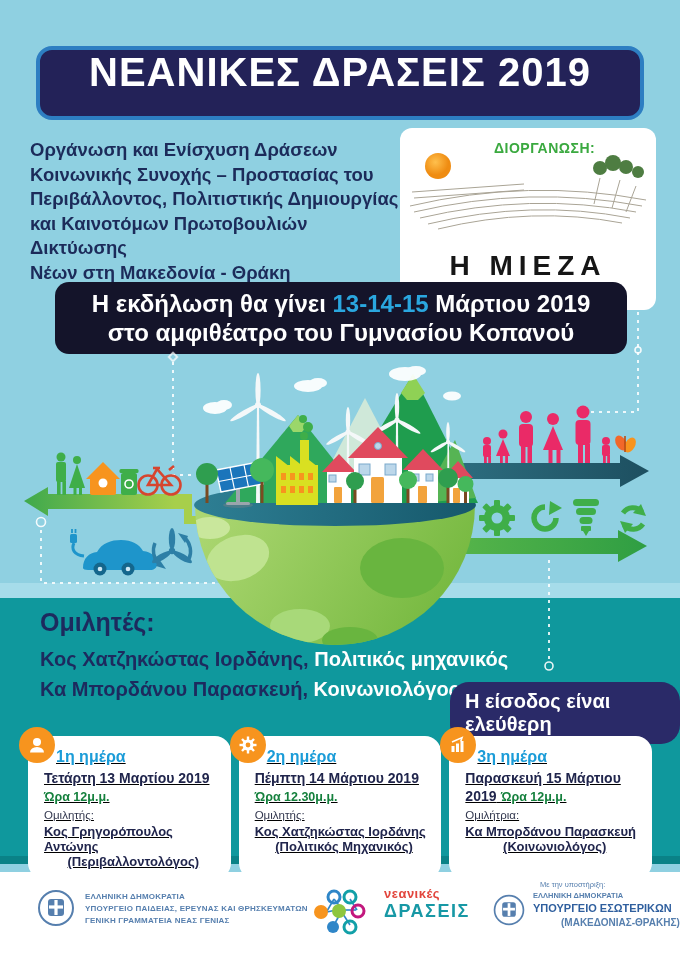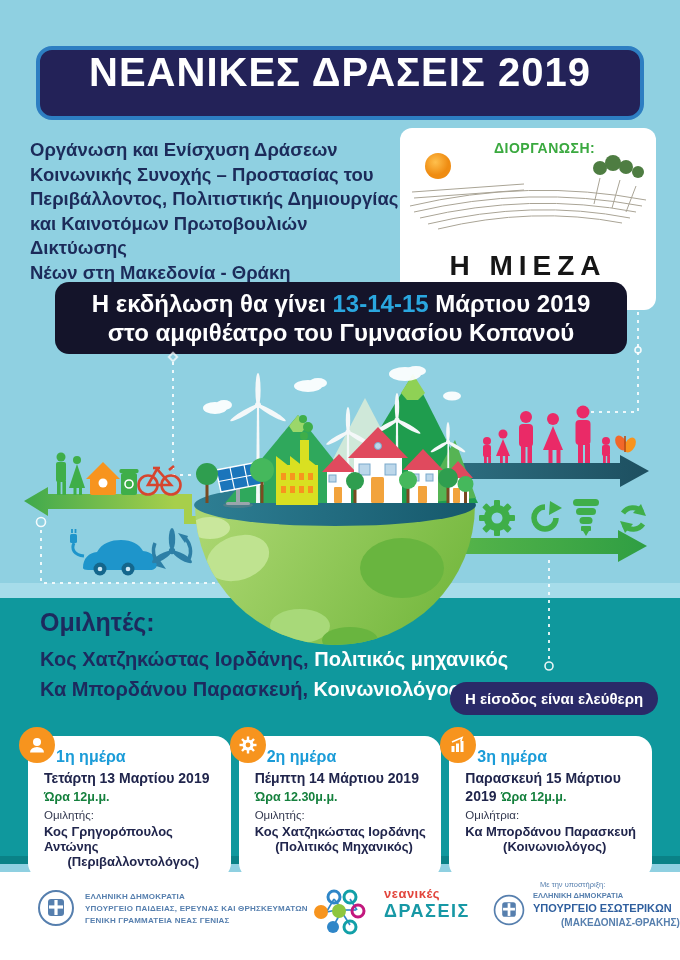--- a/index.html
+++ b/index.html
@@ -35,24 +35,24 @@
   
   .illustration{position:absolute;left:0;top:270px;width:680px;height:402px;z-index:4;pointer-events:none;}
   
   .speakers{position:absolute;left:40px;top:608px;z-index:6;}
   .speakers h2{margin:0 0 7px 0;font-size:25px;font-weight:700;color:#1d2a5e;}
   .speaker-line{font-size:20px;font-weight:700;line-height:30px;}
   .sp-name{color:#1d2a5e;}
   .sp-role{color:#ffffff;}
   
   .entry-badge{position:absolute;left:450px;top:682px;background:#2a2a68;color:#fff;border-radius:19px;
-    padding:8px 15px;font-size:15px;font-weight:700;z-index:6;}
+    padding:8px 15px;font-size:20px;font-weight:700;z-index:6;}
   
   .cards{position:absolute;left:28px;top:736px;width:624px;display:flex;gap:8px;z-index:6;}
-  .card{flex:1;background:#fff;border-radius:16px;position:relative;padding:12px 8px 10px 16px;min-height:126px;}
+  .card{flex:1;background:#fff;border-radius:16px;position:relative;padding:12px 8px 10px 16px;min-height:126px;text-decoration:underline;}
   .card-badge{position:absolute;left:-9px;top:-9px;width:36px;height:36px;border-radius:50%;
     background:#f7941e;display:flex;align-items:center;justify-content:center;}
   .card-label{color:#1b9cd8;font-size:16px;font-weight:700;margin:0 0 3px 12px;}
   .card-body{margin-left:0;}
   .card-date{font-size:14px;font-weight:700;color:#20254c;}
   .card-time{font-size:12.5px;font-weight:700;color:#15803d;}
   .card-sp-label{font-size:11.5px;color:#33384f;margin-top:4px;}
   .card-speaker{font-size:13px;font-weight:700;color:#20254c;margin-top:3px;}
   .card-role{font-size:13px;font-weight:700;color:#20254c;text-align:center;}
   

